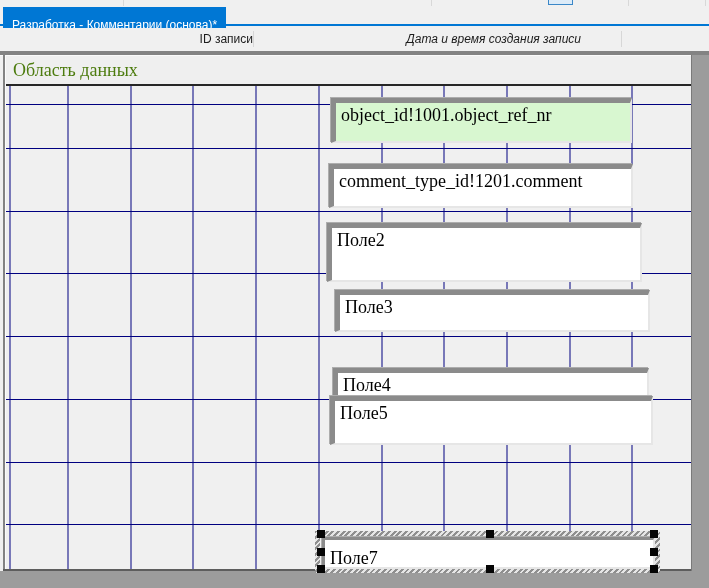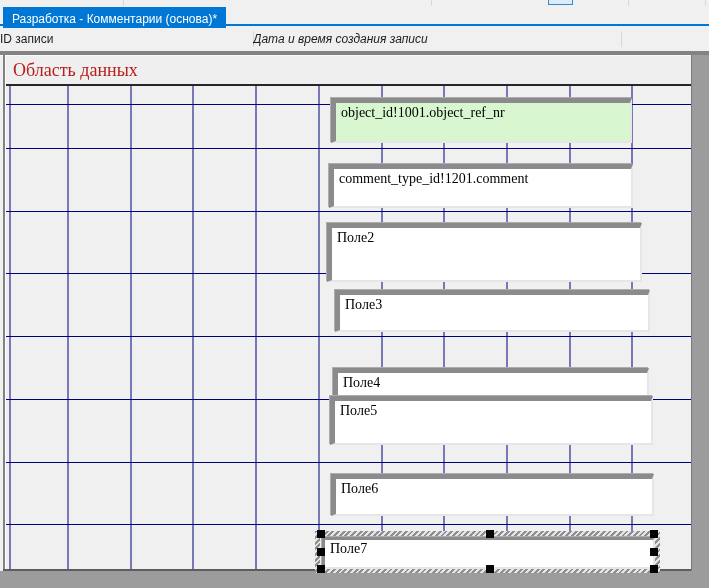--- a/index.html
+++ b/index.html
@@ -11,42 +11,42 @@
   .topstrip{position:absolute;left:0;top:0;width:709px;height:7px;background:#f0f0f0;}
   .toptick{position:absolute;top:0;width:1px;height:6px;background:#d8d8d8;}
   .toolbtn-stub{
     position:absolute;left:548px;top:0;width:25px;height:5px;
     background:#dcebf8;border:1px solid #3a87c8;border-top:none;box-sizing:border-box;
   }
   
   .tabline{position:absolute;left:0;top:24px;width:709px;height:2px;background:#0077d4;}
   .doc-tab{
     position:absolute;left:3px;top:7px;height:21px;line-height:21px;
-    background:#0077d4;color:#ffffff;font-size:12px;padding:2px 9px;white-space:nowrap;
+    background:#0077d4;color:#ffffff;font-size:12px;padding:8px 9px;white-space:nowrap;
   }
   
   .colheader{position:absolute;left:0;top:28px;width:709px;height:23px;background:#f0f0f0;}
   .colcell{
-    position:absolute;top:0;height:23px;line-height:23px;text-align:left;
+    position:absolute;top:0;height:23px;line-height:23px;text-align:right;
     font-size:12px;color:#1c1c1c;white-space:nowrap;overflow:hidden;
   }
   .colcell.c1{left:0;width:253px;}
   .colcell.c2{left:253px;width:368px;padding-right:40px;box-sizing:border-box;font-style:italic;}
   .coldiv{position:absolute;top:3px;width:1px;height:16px;background:#d7d7d7;}
   
   .form-top-border{
     position:absolute;left:0;top:51px;width:709px;height:4px;
     background:#838383;border-bottom:1px solid #fafafa;
   }
   .form-left-border{position:absolute;left:3px;top:55px;width:2px;height:514px;background:#838383;}
   .form-left-hl{position:absolute;left:5px;top:56px;width:1px;height:513px;background:#fbfbfb;}
   .section-bar{
     position:absolute;left:6px;top:56px;width:685px;height:28px;background:#efefef;
     border-bottom:2px solid #262626;box-sizing:content-box;
-    font-family:"Liberation Serif","DejaVu Serif",serif;font-size:18px;color:#b91c1c;
+    font-family:"Liberation Serif","DejaVu Serif",serif;font-size:18px;color:#4d7c0f;
   }
   .section-bar span{position:absolute;left:7px;top:4px;}
   
   .grid{
     position:absolute;left:6px;top:86px;width:685px;height:483px;
     background-image:
       repeating-linear-gradient(to right,#000080 0 1px,transparent 1px 62.7px),
       repeating-linear-gradient(to bottom,#000080 0 1px,transparent 1px 62.7px);
     background-position:61.5px 0,0 62px;
   }
@@ -56,21 +56,21 @@
     position:absolute;left:691px;top:55px;width:18px;height:533px;
     background:#9c9c9c;border-left:1px solid #7a7a7a;box-sizing:border-box;
   }
   .gutter-bottom{position:absolute;left:0;top:571px;width:709px;height:17px;background:#9c9c9c;}
   
   .field{
     position:absolute;box-sizing:border-box;background:#ffffff;
     border-top:5px solid #8b8b8b;border-left:5px solid #8b8b8b;
     border-right:2px solid #e6e6e6;border-bottom:2px solid #e6e6e6;
     box-shadow:-1px -1px 0 #adadad;
-    font-family:"Liberation Serif","DejaVu Serif",serif;font-size:14px;color:#000;
+    font-family:"Liberation Serif","DejaVu Serif",serif;font-size:18px;color:#000;
   }
   .field .ft{display:block;padding:2px 0 0 5px;white-space:nowrap;overflow:hidden;}
   .field.green{background:#d8f7d0;}
   
   .sel-frame{
     position:absolute;left:315px;top:531px;width:345px;height:42px;box-sizing:border-box;
     border:5px solid transparent;
     border-image:repeating-linear-gradient(135deg,#8f8f8f 0 2px,#e6e6e6 2px 4px) 5;
   }
   .handle{position:absolute;width:8px;height:8px;background:#050505;}
@@ -125,31 +125,28 @@
   </div>
 
   <div class="field" style="left:333px;top:368px;width:316px;height:46px">
     <span class="ft">Поле4</span>
   </div>
 
   <div class="field" style="left:330px;top:396px;width:323px;height:49px">
     <span class="ft">Поле5</span>
   </div>
 
-  <div class="field" style="left:331px;top:474px;width:323px;height:42px">
-    <span class="ft">Поле6</span>
-  </div>
 
   <div class="form-bottom-line"></div>
   <div class="gutter-right"></div>
   <div class="gutter-bottom"></div>
 
   <div class="sel-frame"></div>
   <div class="field" style="left:322px;top:537px;width:333px;height:32px;border-top-width:3px;border-left-width:3px">
-    <span class="ft" style="padding-top:1px">Поле7</span>
+    <span class="ft" style="padding-top:8px">Поле7</span>
   </div>
   <div class="handle" style="left:317px;top:530px"></div>
   <div class="handle" style="left:486px;top:530px"></div>
   <div class="handle" style="left:650px;top:530px"></div>
   <div class="handle" style="left:317px;top:548px"></div>
   <div class="handle" style="left:650px;top:548px"></div>
   <div class="handle" style="left:317px;top:565px"></div>
   <div class="handle" style="left:486px;top:565px"></div>
   <div class="handle" style="left:650px;top:565px"></div>
 

